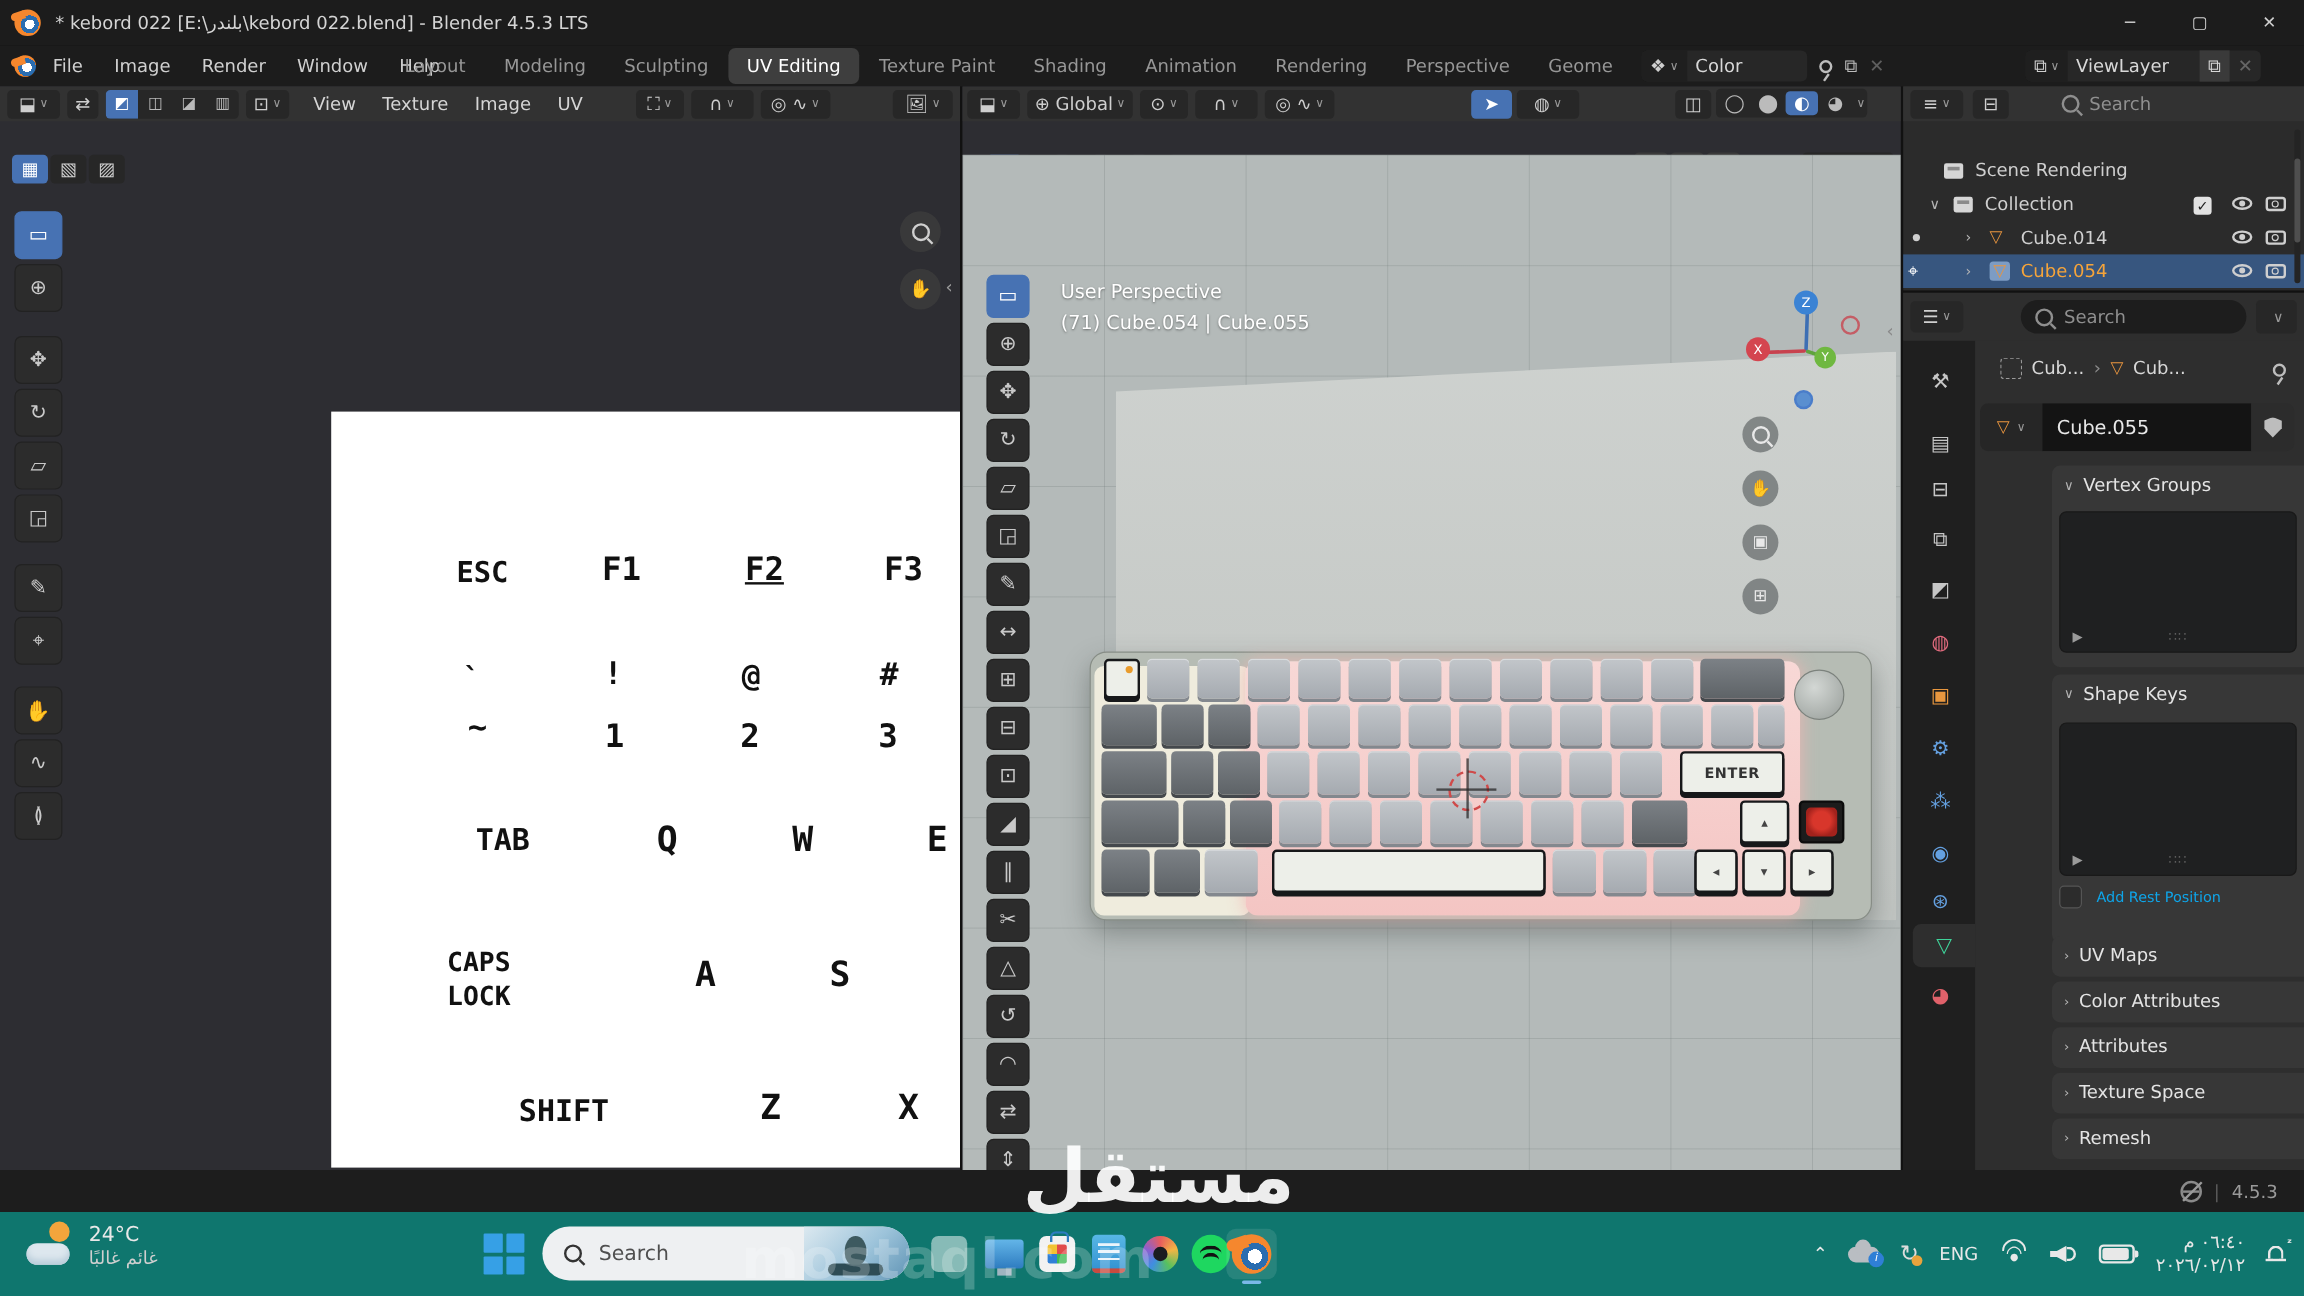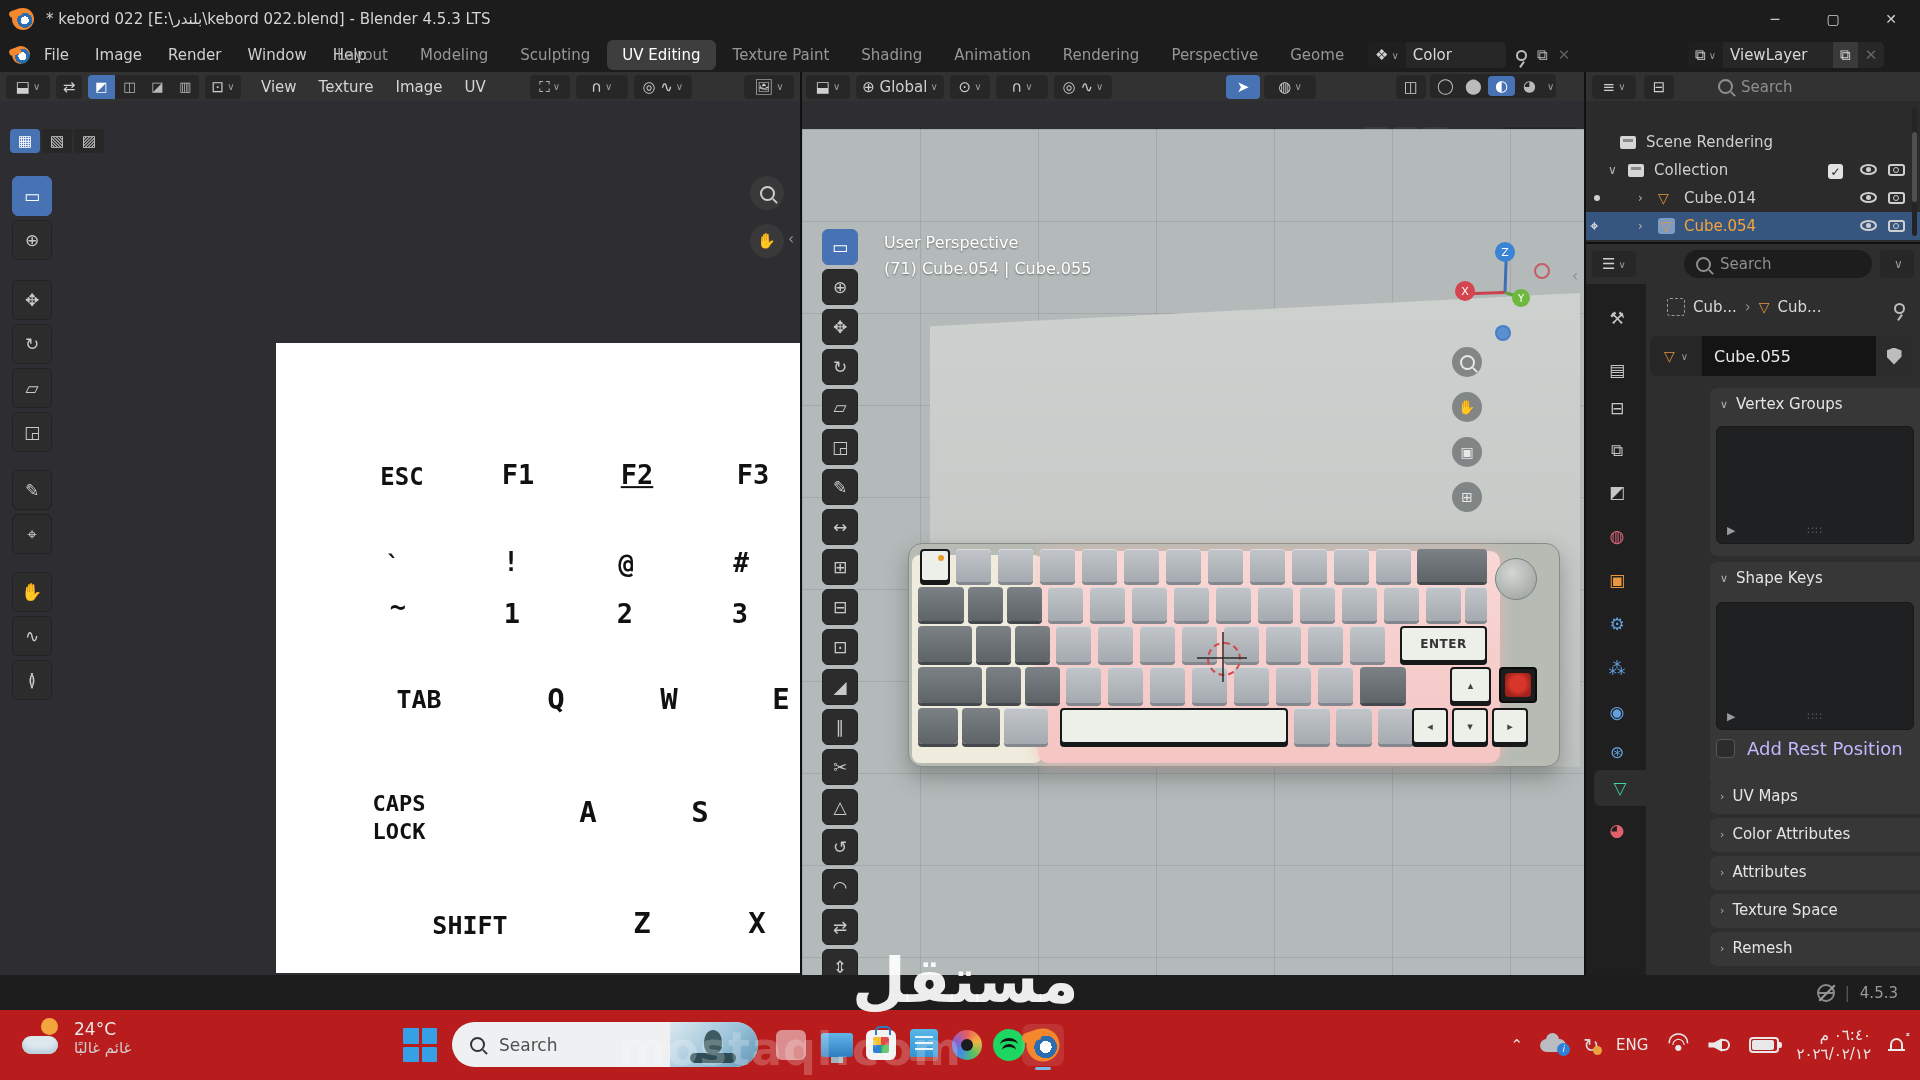--- a/index.html
+++ b/index.html
@@ -131,21 +131,21 @@
   .ic-pin::after{content:'';position:absolute;left:3px;top:9px;width:2px;height:7px;background:#bdbdbd;transform:rotate(35deg);}
 
   
   #statusbar{left:0;top:975px;width:1920px;height:35px;background:#1d1d1d;display:flex;align-items:center;justify-content:flex-end;
     color:#9a9a9a;font-size:15px;padding-right:22px;box-sizing:border-box;gap:10px;}
   .ic-globe{width:18px;height:18px;border:2px solid #8a8a8a;border-radius:50%;position:relative;display:inline-block;box-sizing:border-box;}
   .ic-globe::before{content:'';position:absolute;left:0;top:6px;width:14px;height:2px;background:#8a8a8a;}
   .ic-globe::after{content:'';position:absolute;left:-3px;top:6px;width:22px;height:2px;background:#9a9a9a;transform:rotate(-45deg);}
 
   
-  #taskbar{left:0;top:1010px;width:1920px;height:70px;background:#b91c1c;}
+  #taskbar{left:0;top:1010px;width:1920px;height:70px;background:#0f766e;}
   #weather{left:20px;top:8px;display:flex;align-items:center;gap:10px;color:#e8e8e8;}
   .wmoon{position:relative;width:44px;height:40px;}
   .wmoon::before{content:'';position:absolute;right:6px;top:0;width:17px;height:17px;border-radius:50%;background:#f2a53c;}
   .wmoon::after{content:'';position:absolute;left:2px;bottom:4px;width:36px;height:18px;border-radius:10px;background:#dde7ee;
     box-shadow:inset 0 -4px 5px #b9cdda;}
   #winlogo{left:403px;top:18px;width:34px;height:34px;display:grid;grid-template-columns:1fr 1fr;grid-template-rows:1fr 1fr;gap:3px;}
   #winlogo span{background:#36a0e6;border-radius:1px;}
   #tb-search{left:452px;top:12px;width:306px;height:45px;background:#eef0f2;border-radius:23px;display:flex;align-items:center;
     color:#4a4a4a;overflow:hidden;}
   #tb-search .mag{margin-left:18px;color:#333;}
@@ -615,21 +615,21 @@
       </div>
       <div class="listbox" style="left:70px;top:318px;width:196px;height:126px">
         <span class="play">▶</span>
           <span class="lgrip">∷∷</span>
       </div>
       
       
       
       <div class="abs row" style="left:70px;top:454px;gap:12px">
         <span class="cbox"></span>
-        <span style="color:#c4b5fd;font-size:18px">Add Rest Position</span>
+        <span style="color:#0ea5e9;font-size:12px">Add Rest Position</span>
       </div>
 
       <div id="cpanels">
           <div class="panel" style="top: 496px; height: 34px;">
             <div class="panelhead">
               <div class="chev">›</div>
               <span>UV Maps</span>
             </div>
           </div>
           <div class="panel" style="top: 534px; height: 34px;">

